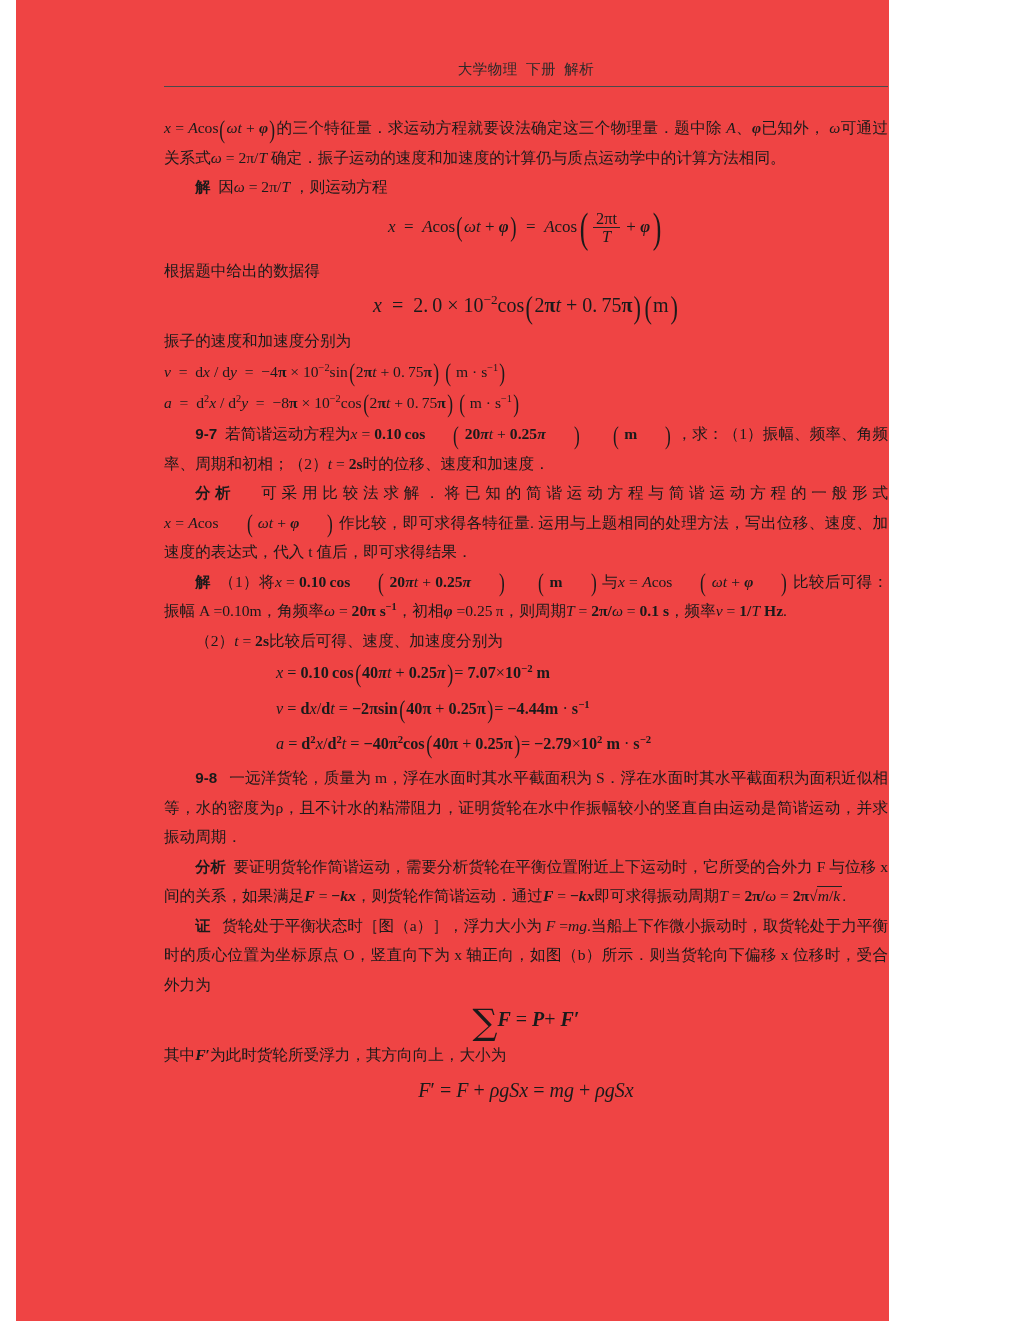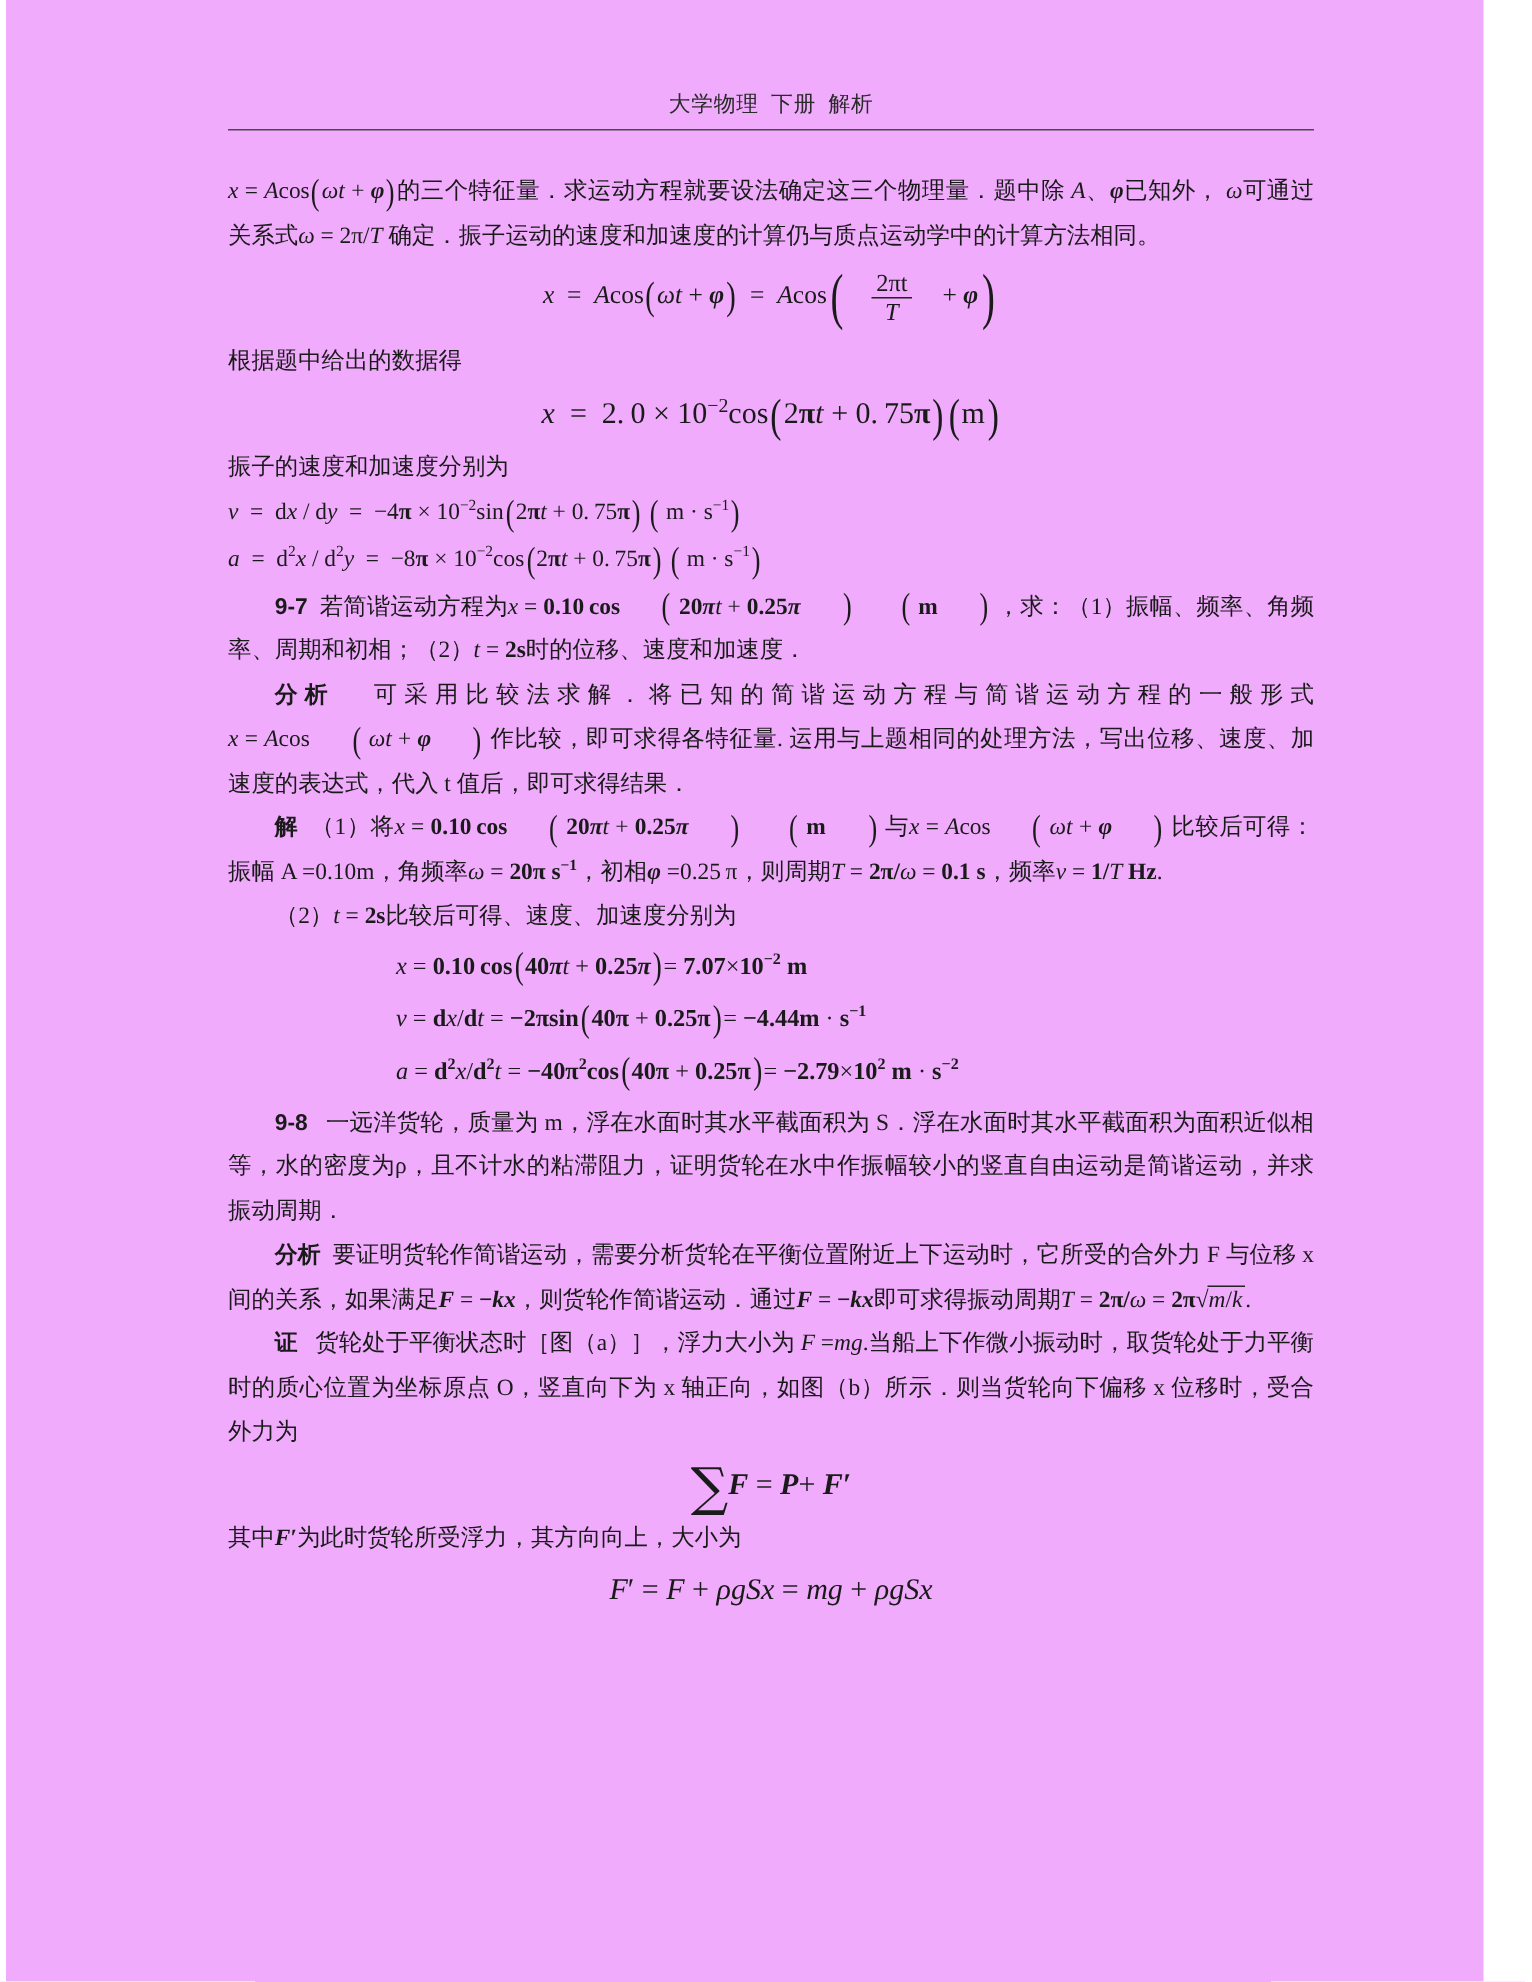--- a/index.html
+++ b/index.html
@@ -10,24 +10,24 @@
   body {
     width: 1021px;
     height: 1321px;
     font-family: "Liberation Serif", "DejaVu Serif", serif;
     color: #1a1a1a;
     position: relative;
     overflow: hidden;
   }
   .page {
     position: absolute;
-    left: 4px; top: 0;
-    width: 985px;
+    left: 16px; top: 0;
+    width: 873px;
     height: 1321px;
-    background: #f0abfc;
+    background: #ef4444;
   }
   .content {
     position: absolute;
     left: 148px;
     top: 0px;
     width: 724px;
   }
   
   .runhead {
     text-align: center;
@@ -123,21 +123,21 @@
     vertical-align: middle;
     font-size: 1.55em;
     line-height: 0.82;
     transform: scaleX(0.72);
   }
   .frac {
     display: inline-block;
     vertical-align: middle;
     text-align: center;
     line-height: 1.08;
-    margin: 0 16px;
+    margin: 0 2px;
     font-size: 0.96em;
   }
   .frac .num { display: block; padding: 0 3px; }
   .frac .den { display: block; border-top: 1.3px solid #222; padding: 0 3px; }
   .sqrt {
     border-top: 1.2px solid #222;
     padding: 0 2px 0 1px;
     margin-left: -1px;
   }
   .sigma {
@@ -156,20 +156,21 @@
 <div class="page">
   <div class="content">
 
     <div class="runhead">大学物理  下册  解析</div>
     <hr class="rule">
 
     <div class="body">
 
       <p class="para"><span class="nb"><i>x</i> = <i>A</i>cos<span class="midparen">(</span><i>ω</i><i>t</i> + <b><i>φ</i></b><span class="midparen">)</span></span><span>的三个特征量．求运动方程就要设法确定这三个物理量．题中除</span> <i>A</i><span>、</span><b><i>φ</i></b><span>已知</span><span>外，</span> <i>ω</i><span>可通过关系式</span><span class="nb"><i>ω</i> = 2<span class="up">π</span>/<i>T</i></span> <span>确定．振子运动的速度和加速度的计算仍与质点运动学中的计</span><span>算方法相同。</span></p>
 
+      <p class="indent"><span class="lab">解</span>&nbsp;&nbsp;<span>因</span><span class="nb"><i>ω</i> = 2<span class="up">π</span>/<i>T</i></span> <span>，则运动方程</span></p>
 
       <div class="eq eq-tall">
         <span class="nb"><i>x</i>&nbsp; =&nbsp; <i>A</i>cos<span class="midparen">(</span><i>ω</i><i>t</i> + <b><i>φ</i></b><span class="midparen">)</span>&nbsp; =&nbsp; <i>A</i>cos<span class="bigparen">(</span><span class="frac"><span class="num">2<span class="up">π</span>t</span><span class="den"><i>T</i></span></span>&nbsp;+&nbsp;<b><i>φ</i></b><span class="bigparen">)</span></span>
       </div>
 
       <p class="para">根据题中给出的数据得</p>
 
       <div class="eq">
         <span class="nb"><i>x</i>&nbsp; =&nbsp; 2. 0 × 10<sup>−2</sup>cos<span class="midparen">(</span>2<b class="up">π</b><i>t</i> + 0. 75<b class="up">π</b><span class="midparen">)</span><span class="midparen">(</span><span class="up">m</span><span class="midparen">)</span></span>
       </div>

